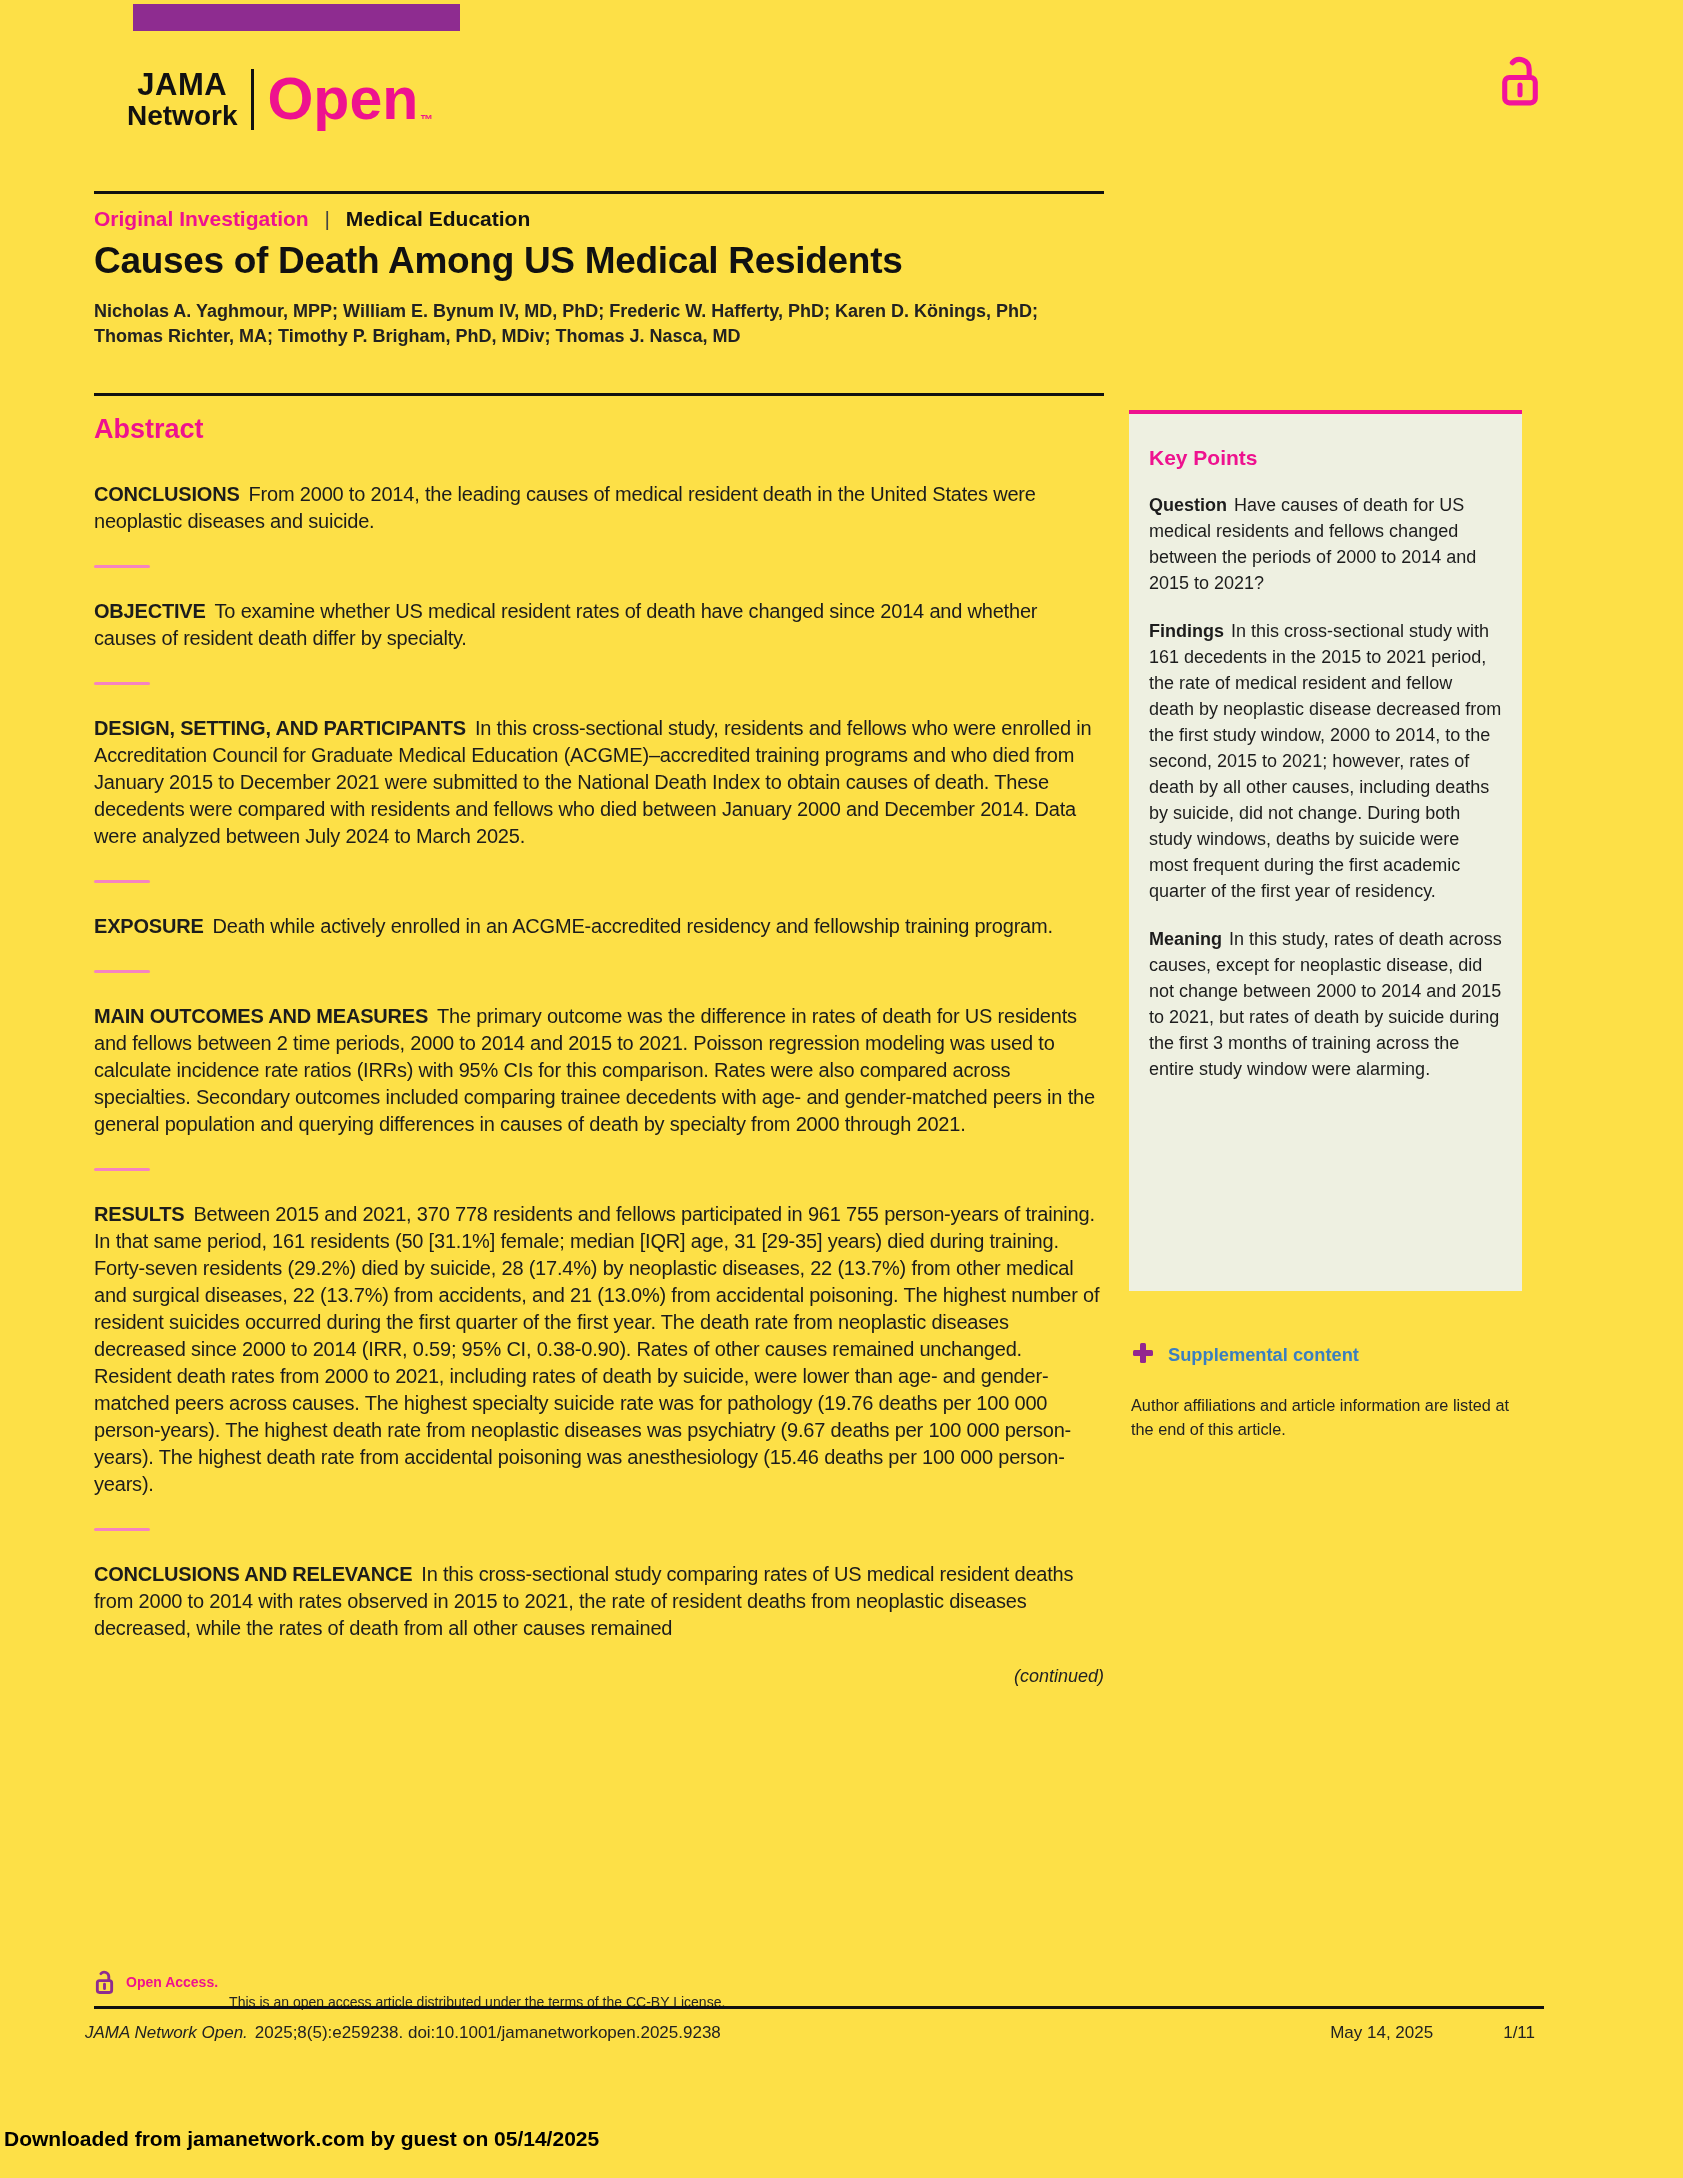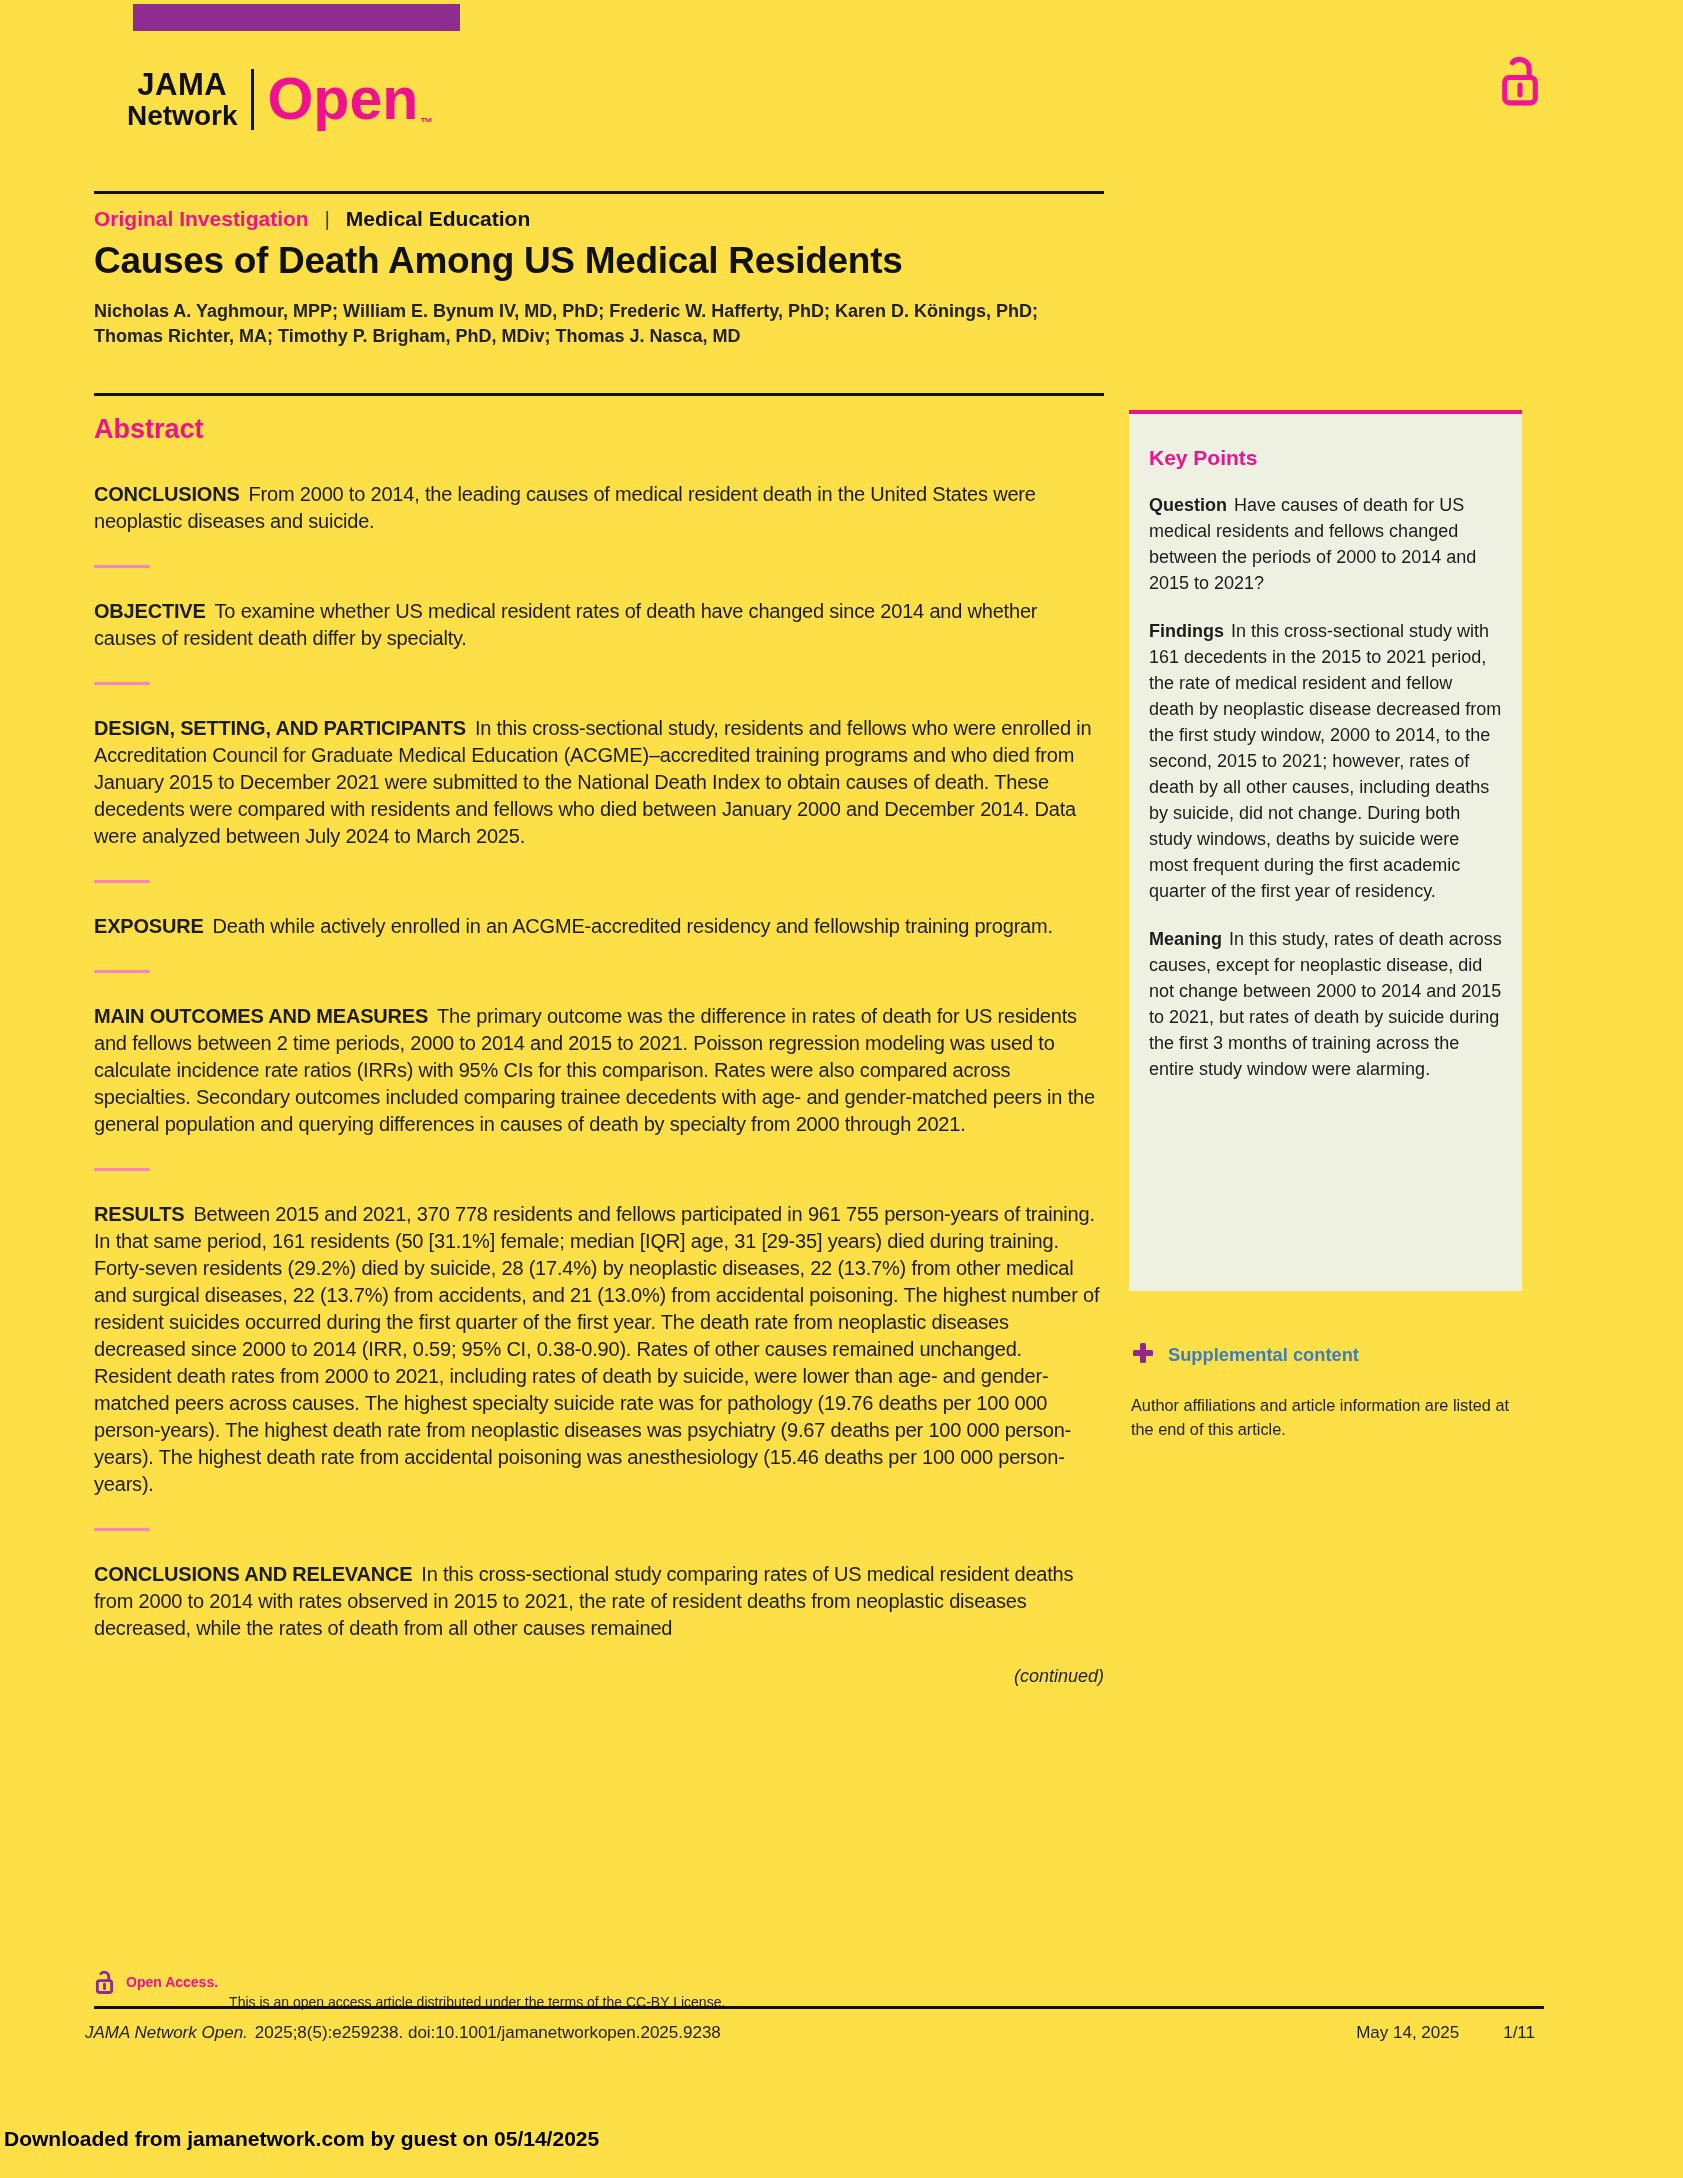--- a/index.html
+++ b/index.html
@@ -7,21 +7,21 @@
     position:relative; width:1683px; height:2178px; background:#fde047;
     font-family:"Liberation Sans", sans-serif; color:#1a1a1a; overflow:hidden;
   }
   
   .purple-bar { position:absolute; left:133px; top:4px; width:327px; height:27px; background:#8E2C90; }
   .logo { position:absolute; left:127px; top:69px; display:flex; align-items:center; }
   .logo-jama-block { text-align:center; line-height:1; color:#111; }
   .logo-jama { font-size:31px; font-weight:700; letter-spacing:0.5px; }
   .logo-network { font-size:28px; font-weight:700; margin-top:2px; }
   .logo-bar { width:3px; height:61px; background:#111; margin:0 13px 0 14px; }
-  .logo-open { font-size:59px; font-weight:700; color:#EE128F; line-height:1; display:flex; align-items:flex-end; }
+  .logo-open { font-size:59px; font-weight:700; color:#EE128F; line-height:1; display:flex; align-items:center; }
   .logo-tm { font-size:13px; margin-top:40px; margin-left:2px; }
   .top-lock { position:absolute; left:1497px; top:53px; }
 
   
   .main-col { position:absolute; left:94px; top:191px; width:1010px; }
   .rule { height:3px; background:#111; border:0; margin:0; }
   .kicker { margin-top:13px; font-size:21px; font-weight:700; }
   .kicker-cat { color:#EE128F; }
   .kicker-sep { color:#444; font-weight:400; margin:0 10px; }
   .kicker-sec { color:#111; }
@@ -49,21 +49,21 @@
   .key-label { font-weight:700; margin-right:7px; }
   .supplemental { margin-top:50px; display:flex; align-items:center; gap:13px; margin-left:2px; }
   .supp-link { color:#3A7EC1; font-weight:700; font-size:18.3px; cursor:pointer; }
   .affiliations { margin-top:24px; font-size:16.3px; line-height:24px; color:#222; margin-left:2px; }
 
   
   .footer-rule { position:absolute; left:94px; top:2006px; width:1450px; height:3px; background:#111; }
   .footer { position:absolute; left:85px; top:2023px; width:1450px; display:flex; font-size:17px; color:#222; }
   .cite-journal { font-style:italic; }
   .cite-rest { margin-left:7px; }
-  .footer-right { margin-left:auto; display:flex; gap:44px;text-align:center; }
+  .footer-right { margin-left:auto; display:flex; gap:70px;text-align:center; }
   .downloaded { position:absolute; left:4px; top:2127px; font-size:21px; font-weight:700; color:#000; }
 
   svg.lock { display:block; }
 </style>
 </head>
 <body>
 
 <div class="page">
 
   <div class="purple-bar"></div>

